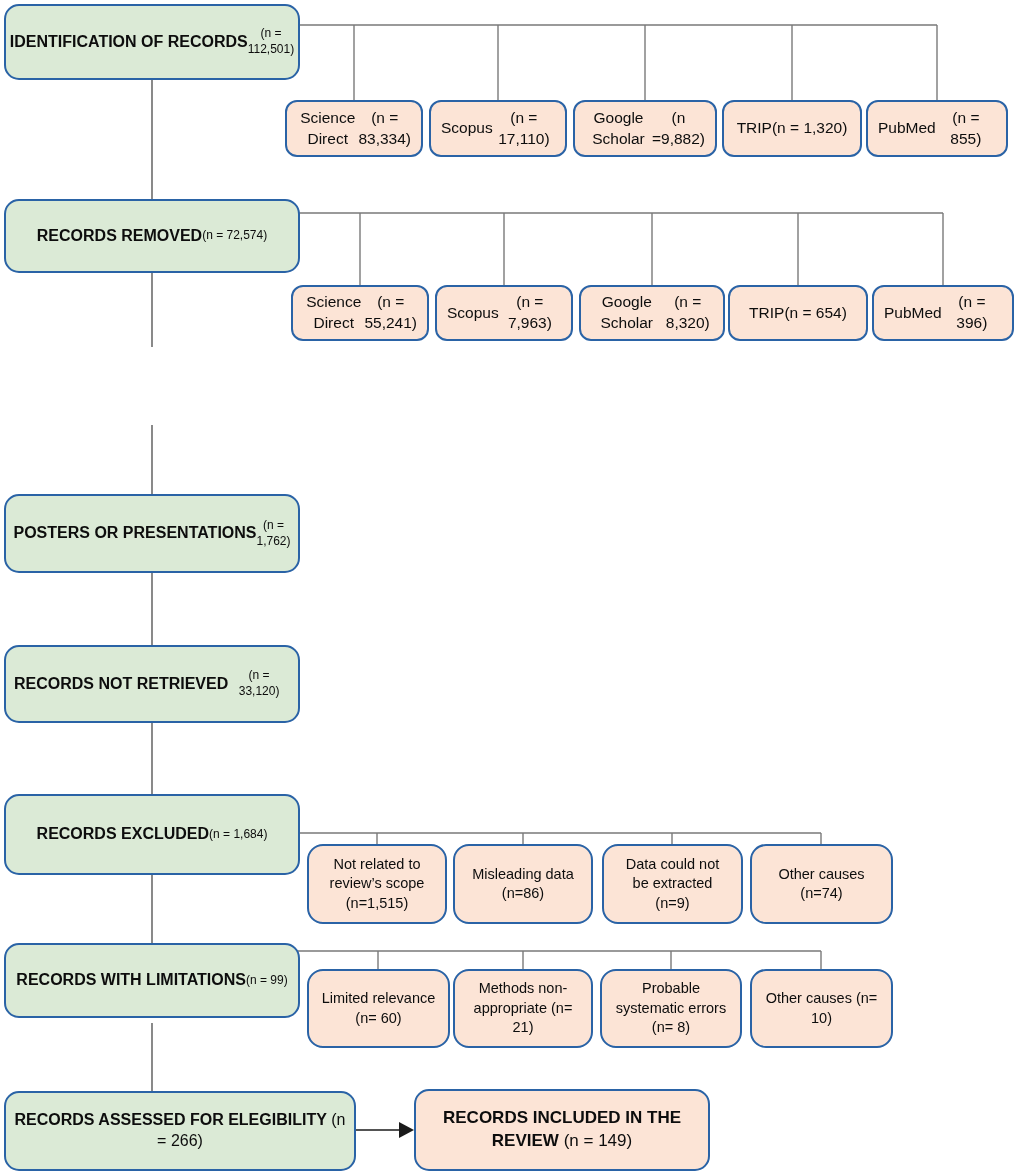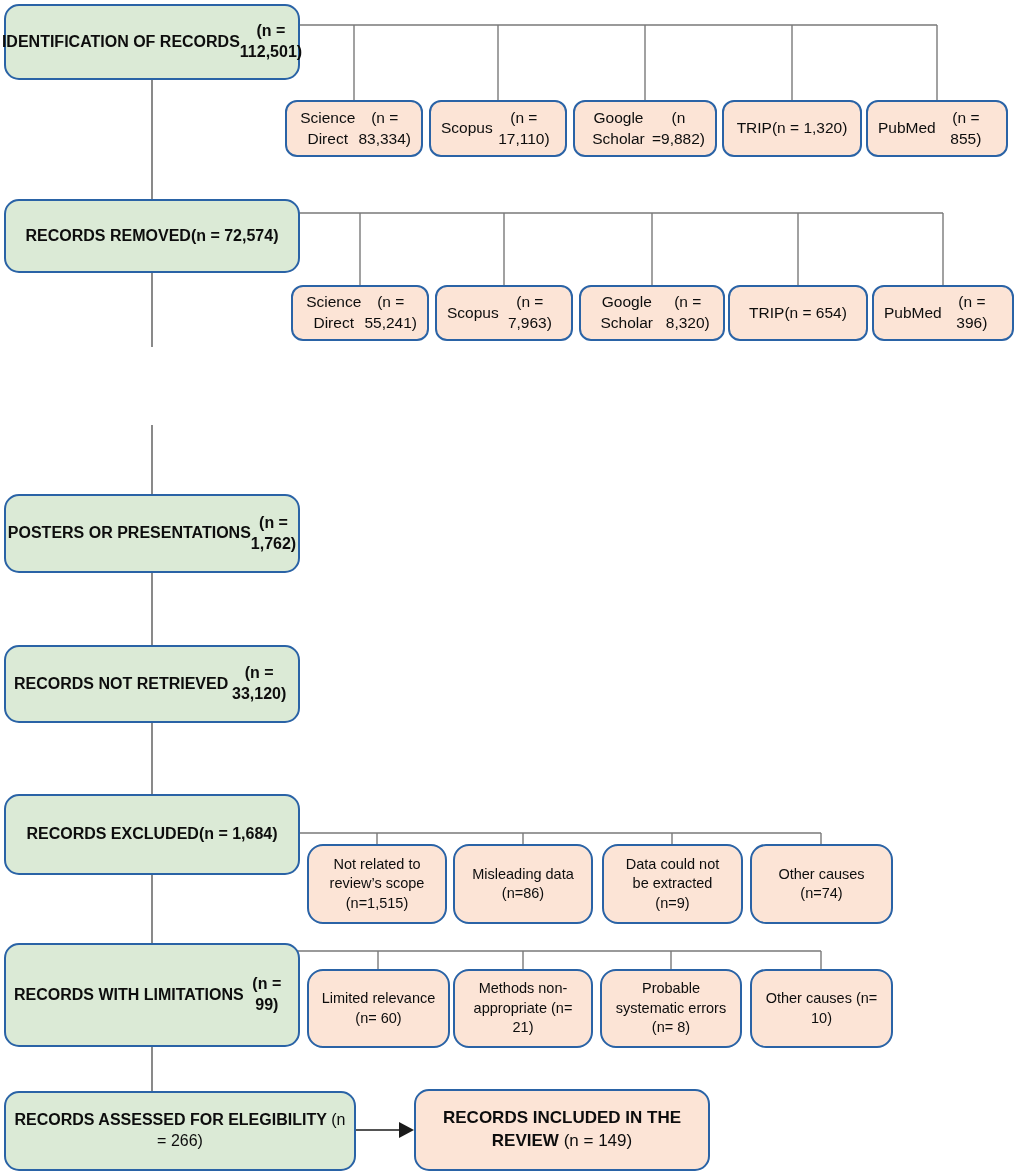--- a/index.html
+++ b/index.html
@@ -19,21 +19,21 @@
   svg.connectors .chain{stroke:var(--chain);stroke-width:1.4;fill:none;}
   svg.connectors .arrow-line{stroke:var(--arrow);stroke-width:1.6;fill:none;}
   svg.connectors .arrow-head{fill:var(--arrow);stroke:none;}
   .box{position:absolute;z-index:1;box-sizing:border-box;display:flex;flex-direction:row;
        justify-content:center;align-items:center;text-align:center;
        border:2.5px solid var(--border);}
   .gbox{background:var(--stage-fill);border-radius:15px;padding:4px 8px;}
   .pbox{background:var(--source-fill);border-radius:12px;padding:12px 10px;}
   .reason{border-radius:16px;padding:4px 12px;}
   .gtitle{font-weight:bold;font-size:16px;line-height:1.3;white-space:nowrap;}
-  .gcount{font-size:16px;line-height:1.3;font-weight:bold;}
+  .gcount{font-size:12px;line-height:1.3;}
   .gtext{font-size:16px;line-height:1.3;}
   .gtext .t{font-weight:bold;}
   .plabel,.pcount{display:block;font-size:15.5px;line-height:1.34;}
   .reason .ptext{font-size:14.5px;line-height:1.32;}
   .reason .plabel,.reason .pcount{display:inline;font-size:14.5px;}
   .reason-block-count .pcount{display:block;}
   .included{border-radius:15px;padding:4px 12px;align-items:center;}
   .included .ptext{font-size:17px;line-height:1.35;}
   .included .t{font-weight:bold;}
 </style>
@@ -71,21 +71,21 @@
     <div class="gcount">(n = 1,762)</div>
   </div>
   <div class="box gbox" style="left:4px;top:645px;width:296px;height:78px">
     <div class="gtitle">RECORDS NOT RETRIEVED</div>
     <div class="gcount">(n = 33,120)</div>
   </div>
   <div class="box gbox" style="left:4px;top:794px;width:296px;height:81px">
     <div class="gtitle">RECORDS EXCLUDED</div>
     <div class="gcount">(n = 1,684)</div>
   </div>
-  <div class="box gbox" style="left:4px;top:943px;width:296px;height:104px">
+  <div class="box gbox" style="left:4px;top:943px;width:296px;height:75px">
     <div class="gtitle">RECORDS WITH LIMITATIONS</div>
     <div class="gcount">(n = 99)</div>
   </div>
   <div class="box gbox" style="left:4px;top:1091px;width:352px;height:80px">
     <div class="gtext"><span class="t">RECORDS ASSESSED FOR ELEGIBILITY</span> <span>(n = 266)</span></div>
   </div>
 
   <div class="box pbox" style="left:285px;top:100px;width:138px;height:57px">
     <span class="plabel">Science Direct</span>
     <span class="pcount">(n = 83,334)</span>

